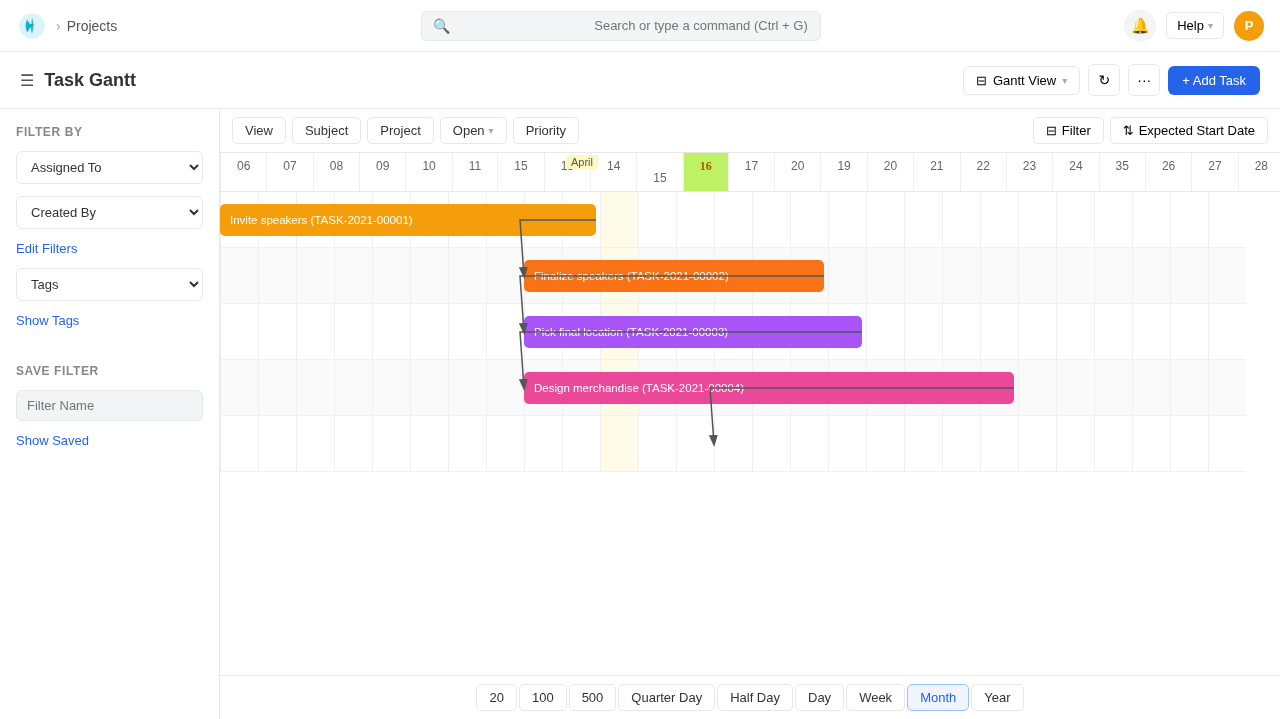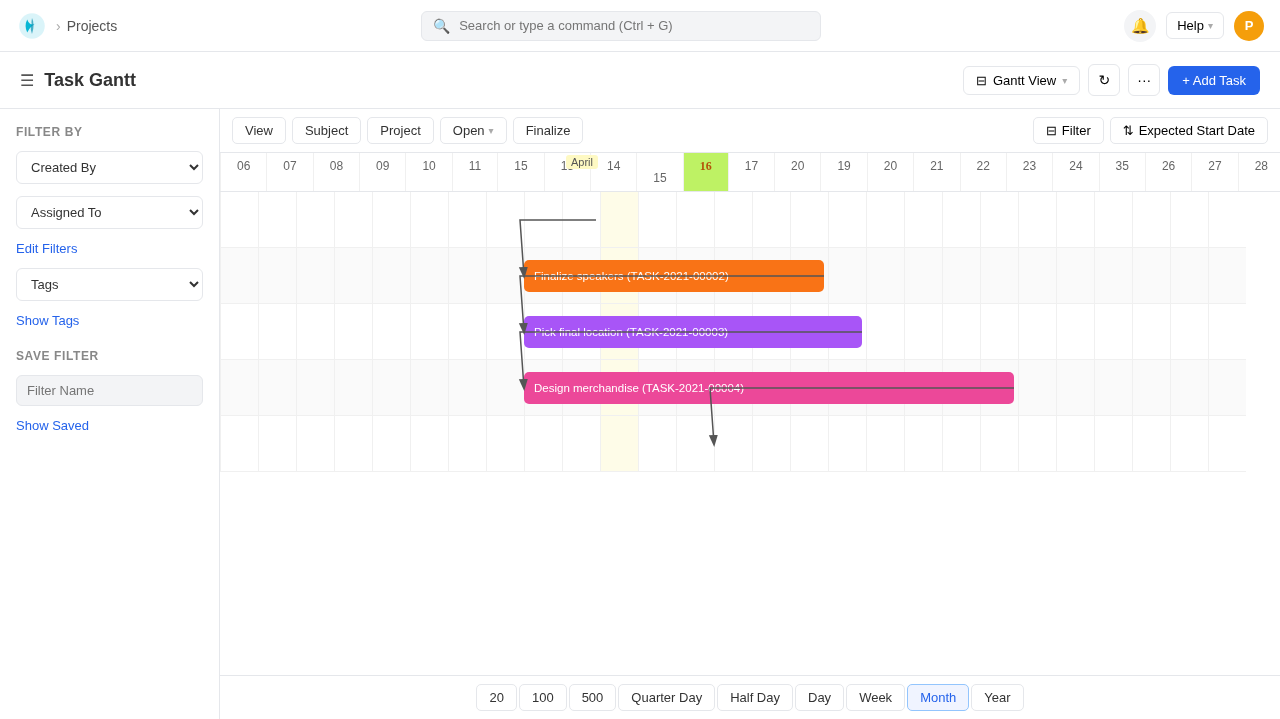--- a/index.html
+++ b/index.html
@@ -15,21 +15,21 @@
     .logo-icon { width: 32px; height: 32px; }
     .breadcrumb { display: flex; align-items: center; gap: 6px; color: #555; font-size: 14px; }
     .breadcrumb-sep { color: #aaa; }
     .topbar-center { flex: 1; max-width: 400px; margin: 0 auto; }
     .search-bar {
       display: flex; align-items: center; background: #f3f4f6;
       border: 1px solid #e5e7eb; border-radius: 6px; padding: 6px 12px; gap: 8px;
       width: 100%;
     }
     .search-icon-char { color: #aaa; font-size: 14px; }
-    .search-input { border: none; background: transparent; outline: none; font-size: 13px; color: #555; flex: 1; }
+    .search-input { border: none; background: transparent; outline: none; font-size: 13px; color: #555; flex: 1; text-align: right; }
     .topbar-right { display: flex; align-items: center; gap: 10px; }
     .notif-btn {
       width: 32px; height: 32px; border-radius: 50%; border: none;
       background: #f3f4f6; cursor: pointer; display: flex; align-items: center; justify-content: center; font-size: 15px;
     }
     .help-btn {
       display: flex; align-items: center; gap: 4px; border: 1px solid #e5e7eb;
       border-radius: 6px; padding: 5px 10px; background: #fff; cursor: pointer; font-size: 13px;
     }
     .avatar-btn {
@@ -80,21 +80,21 @@
       padding: 7px 10px; font-size: 13px; color: #333; background: #fff;
       appearance: auto; cursor: pointer; outline: none;
     }
     .edit-filters-link { color: #2563eb; font-size: 13px; cursor: pointer; }
     .tags-select {
       width: 100%; border: 1px solid #e5e7eb; border-radius: 6px;
       padding: 7px 10px; font-size: 13px; color: #333; background: #fff;
       appearance: auto; cursor: pointer; outline: none;
     }
     .show-tags-link { color: #2563eb; font-size: 13px; cursor: pointer; }
-    .save-filter-label { font-size: 12px; font-weight: 600; color: #888; text-transform: uppercase; letter-spacing: 0.05em; margin-top: 9px; }
+    .save-filter-label { font-size: 12px; font-weight: 600; color: #888; text-transform: uppercase; letter-spacing: 0.05em; margin-top: 24px; }
     .filter-name-input {
       width: 100%; border: 1px solid #e5e7eb; border-radius: 6px;
       padding: 7px 10px; font-size: 13px; color: #999; background: #f3f4f6; outline: none;
     }
     .show-saved-link { color: #2563eb; font-size: 13px; cursor: pointer; }
 
     
     .main { flex: 1; display: flex; flex-direction: column; overflow: hidden; }
 
     
@@ -209,24 +209,24 @@
       <button class="more-btn">···</button>
       <button class="add-task-btn">+ Add Task</button>
     </div>
   </div>
 
   <div class="content">
 
     <div class="sidebar">
       <span class="filter-by-label">Filter By</span>
       <select class="filter-select">
-        <option>Created By</option>
+        <option>Assigned To</option>
       </select>
       <select class="filter-select">
-        <option>Assigned To</option>
+        <option>Created By</option>
       </select>
       <span class="edit-filters-link">Edit Filters</span>
       <select class="tags-select">
         <option>Tags</option>
       </select>
       <span class="show-tags-link">Show Tags</span>
       <span class="save-filter-label">Save Filter</span>
       <input class="filter-name-input" type="text" placeholder="Filter Name" style="">
       <span class="show-saved-link">Show Saved</span>
     </div>
@@ -234,21 +234,21 @@
     <div class="main">
 
       <div class="gantt-toolbar">
         <button class="gantt-col-btn">View</button>
         <button class="gantt-col-btn">Subject</button>
         <button class="gantt-col-btn">Project</button>
         <button class="status-btn">
           <span>Open</span>
           <span class="chevron">▾</span>
         </button>
-        <button class="gantt-col-btn">Finalize</button>
+        <button class="gantt-col-btn">Priority</button>
         <div class="toolbar-spacer"></div>
         <button class="filter-action-btn">
           <span>⊟</span>
           <span>Filter</span>
         </button>
         <button class="sort-action-btn">
           <span>⇅</span>
           <span>Expected Start Date</span>
         </button>
       </div>
@@ -427,20 +427,21 @@
               <div style="min-width: 38px; height: 100%; border-left: 1px solid rgb(240, 240, 240); flex-shrink: 0;"></div>
               <div style="min-width: 38px; height: 100%; border-left: 1px solid rgb(240, 240, 240); flex-shrink: 0;"></div>
               <div style="min-width: 38px; height: 100%; border-left: 1px solid rgb(240, 240, 240); flex-shrink: 0;"></div>
               <div style="min-width: 38px; height: 100%; border-left: 1px solid rgb(240, 240, 240); flex-shrink: 0;"></div>
               <div style="min-width: 38px; height: 100%; border-left: 1px solid rgb(240, 240, 240); flex-shrink: 0;"></div>
               <div style="min-width: 38px; height: 100%; border-left: 1px solid rgb(240, 240, 240); flex-shrink: 0;"></div>
               <div style="min-width: 38px; height: 100%; border-left: 1px solid rgb(240, 240, 240); flex-shrink: 0;"></div>
               <div style="min-width: 38px; height: 100%; border-left: 1px solid rgb(240, 240, 240); flex-shrink: 0;"></div>
               <div style="min-width: 38px; height: 100%; border-left: 1px solid rgb(240, 240, 240); flex-shrink: 0;"></div>
             </div>
+            <div style="position: absolute; left: 0px; top: 12px; width: 376px; height: 32px; border-radius: 5px; background: rgb(245, 158, 11); display: flex; align-items: center; padding: 0px 10px; font-size: 11.5px; font-weight: 500; color: rgb(255, 255, 255); white-space: nowrap; cursor: pointer; overflow: hidden;">Invite speakers (TASK-2021-00001)</div>
             <div style="position: absolute; left: 304px; top: 68px; width: 300px; height: 32px; border-radius: 5px; background: rgb(249, 115, 22); display: flex; align-items: center; padding: 0px 10px; font-size: 11.5px; font-weight: 500; color: rgb(255, 255, 255); white-space: nowrap; cursor: pointer; overflow: hidden;">Finalize speakers (TASK-2021-00002)</div>
             <div style="position: absolute; left: 304px; top: 124px; width: 338px; height: 32px; border-radius: 5px; background: rgb(168, 85, 247); display: flex; align-items: center; padding: 0px 10px; font-size: 11.5px; font-weight: 500; color: rgb(255, 255, 255); white-space: nowrap; cursor: pointer; overflow: hidden;">Pick final location (TASK-2021-00003)</div>
             <div style="position: absolute; left: 304px; top: 180px; width: 490px; height: 32px; border-radius: 5px; background: rgb(236, 72, 153); display: flex; align-items: center; padding: 0px 10px; font-size: 11.5px; font-weight: 500; color: rgb(255, 255, 255); white-space: nowrap; cursor: pointer; overflow: hidden;">Design merchandise (TASK-2021-00004)</div>
             <svg style="position: absolute; top: 0px; left: 0px; width: 100%; height: 280px; pointer-events: none; overflow: visible;">
               <defs>
                 <marker id="arrow" markerWidth="8" markerHeight="8" refX="6" refY="3" orient="auto">
                   <path d="M0,0 L0,6 L8,3 z" fill="#555"></path>
                 </marker>
               </defs>
               <path d="M 376 28 H 300 L 304 84" stroke="#555" stroke-width="1.5" fill="none" marker-end="url(#arrow)"></path>

